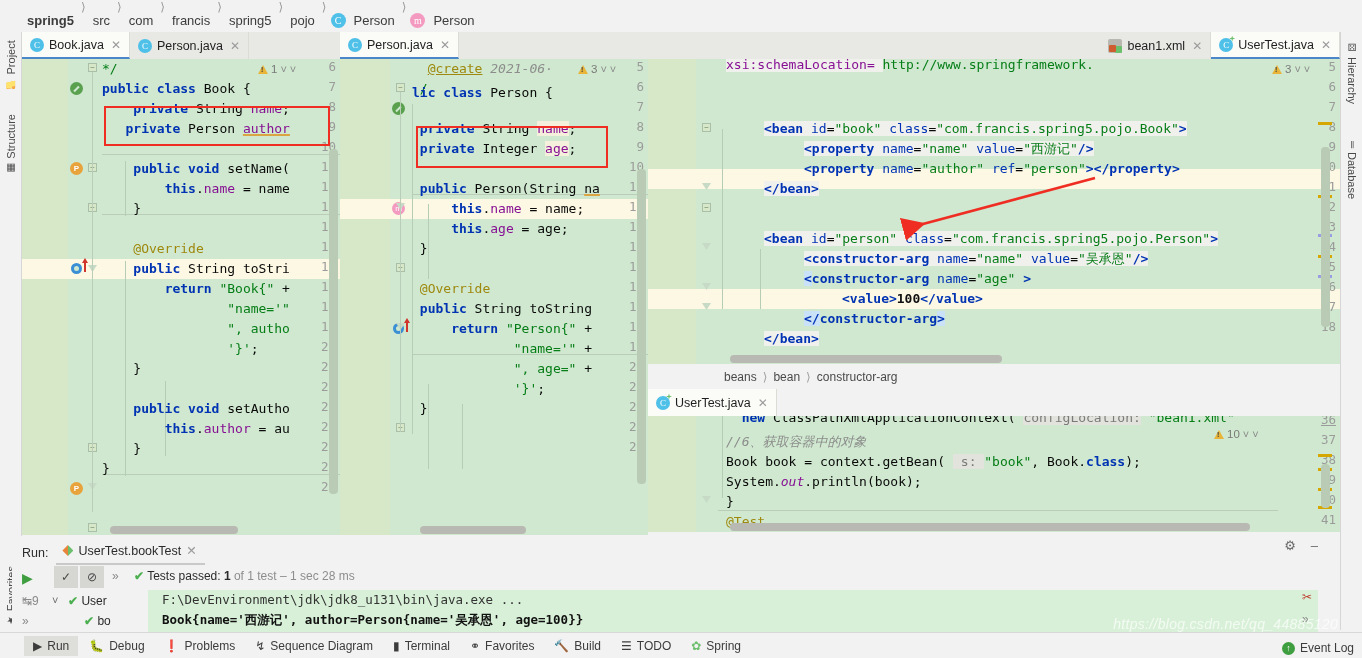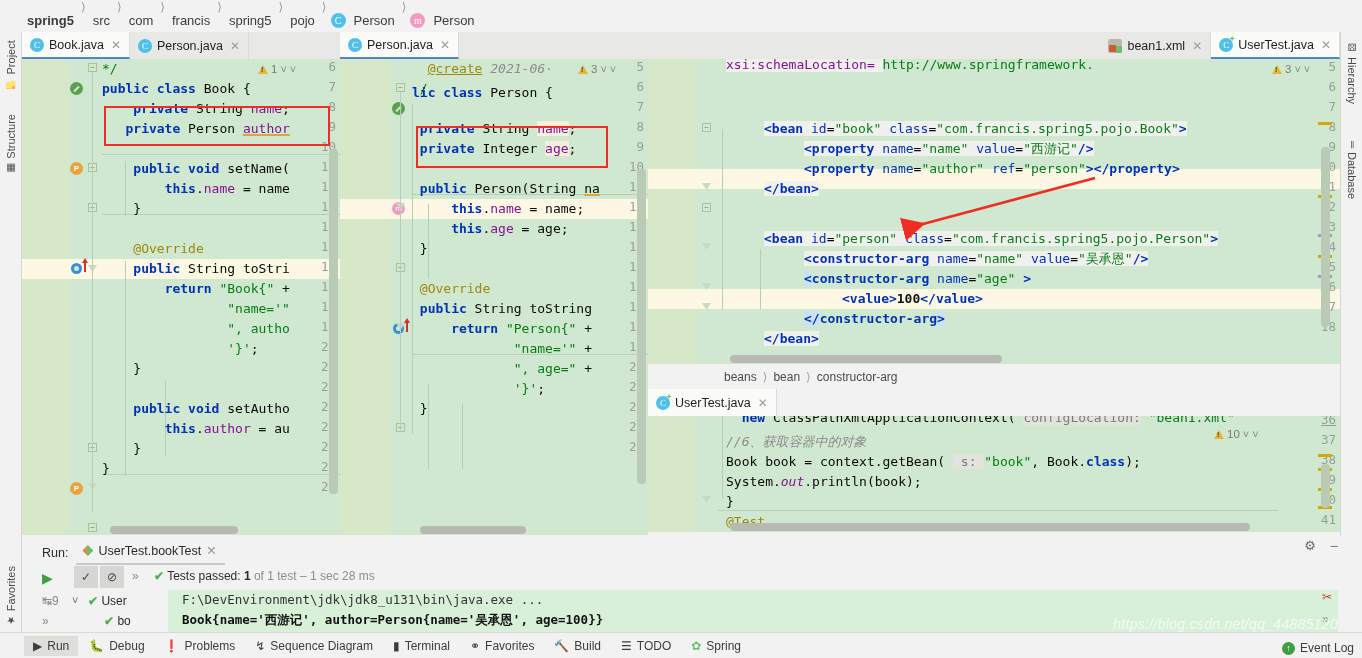--- a/index.html
+++ b/index.html
@@ -568,21 +568,21 @@
 
   <svg style="position:absolute;left:880px;top:170px;width:330px;height:80px;pointer-events:none;">
     <defs>
       <marker id="ah" markerWidth="9" markerHeight="9" refX="7" refY="4.5" orient="auto">
         <path d="M9,0 L9,9 L0,4.5 z" fill="#ef2d23"></path>
       </marker>
     </defs>
     <line x1="215" y1="8" x2="28" y2="58" stroke="#ef2d23" stroke-width="2.6" marker-end="url(#ah)"></line>
   </svg>
 
-  <div class="runpanel" style="left:32px;top:536px;width:1318px;height:96px;">
+  <div class="runpanel" style="left:12px;top:536px;width:1318px;height:96px;">
     <div class="runhdr" style="left:10px;top:4px;">
       <span>Run:</span>
       <span class="runtab">
         <span class="runtabicon"></span>
         <span>UserTest.bookTest</span>
         <span class="x" style="color:#9b9b9b;">✕</span>
       </span>
     </div>
 
     <div style="position:absolute;left:0;top:28px;width:1318px;height:40px;">

